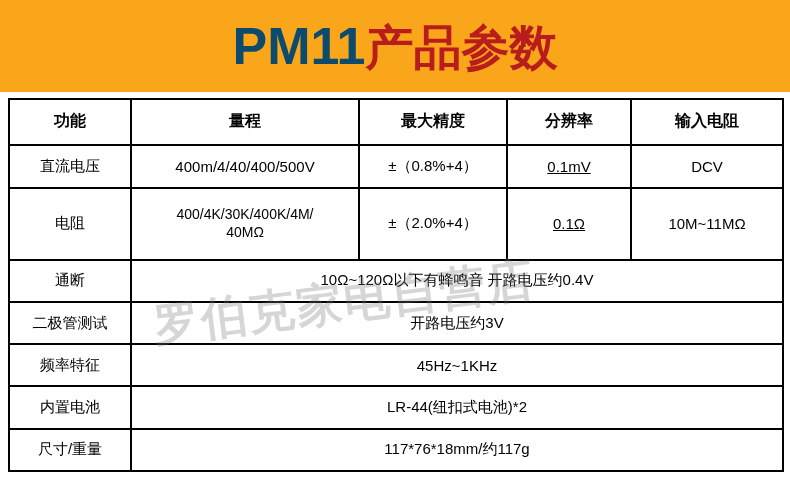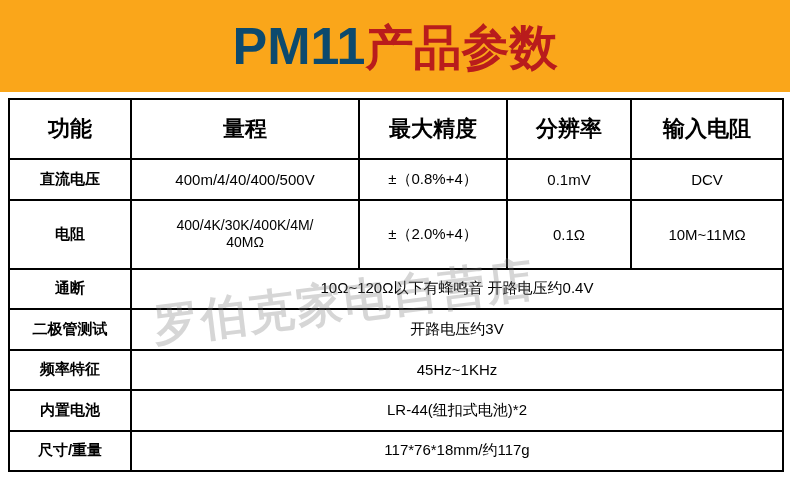--- a/index.html
+++ b/index.html
@@ -75,43 +75,43 @@
     border: 2px solid #000000;
     text-align: center;
     vertical-align: middle;
     color: #000000;
     font-size: 15px;
     padding: 1px 2px;
     background: transparent;
   }
   table.spec th {
     font-weight: bold;
-    font-size: 22px;
+    font-size: 16px;
     border-radius: 12px;
   }
   .col-func { width: 122px; }
   .col-range { width: 228px; }
   .col-acc { width: 148px; }
   .col-res { width: 124px; }
   .col-imp { width: 152px; }
 
   td.func {
-    font-weight: bold;
+    font-weight: normal;
     font-size: 17px;
   }
   td.range {
     font-size: 14.5px;
     margin-left: 20px;
   }
   td.range.two-line {
     line-height: 1.25;
     font-size: 14px;
   }
   td.acc { font-size: 14.5px; }
-  td.res { font-size: 14px; }
+  td.res { font-size: 14px; text-decoration: underline; }
   td.imp { font-size: 13.5px; line-height: 1.3; }
   td.span-row { font-size: 15px; }
 
   
   .watermark {
     position: absolute;
     left: 0;
     top: 0;
     width: 790px;
     height: 479px;

